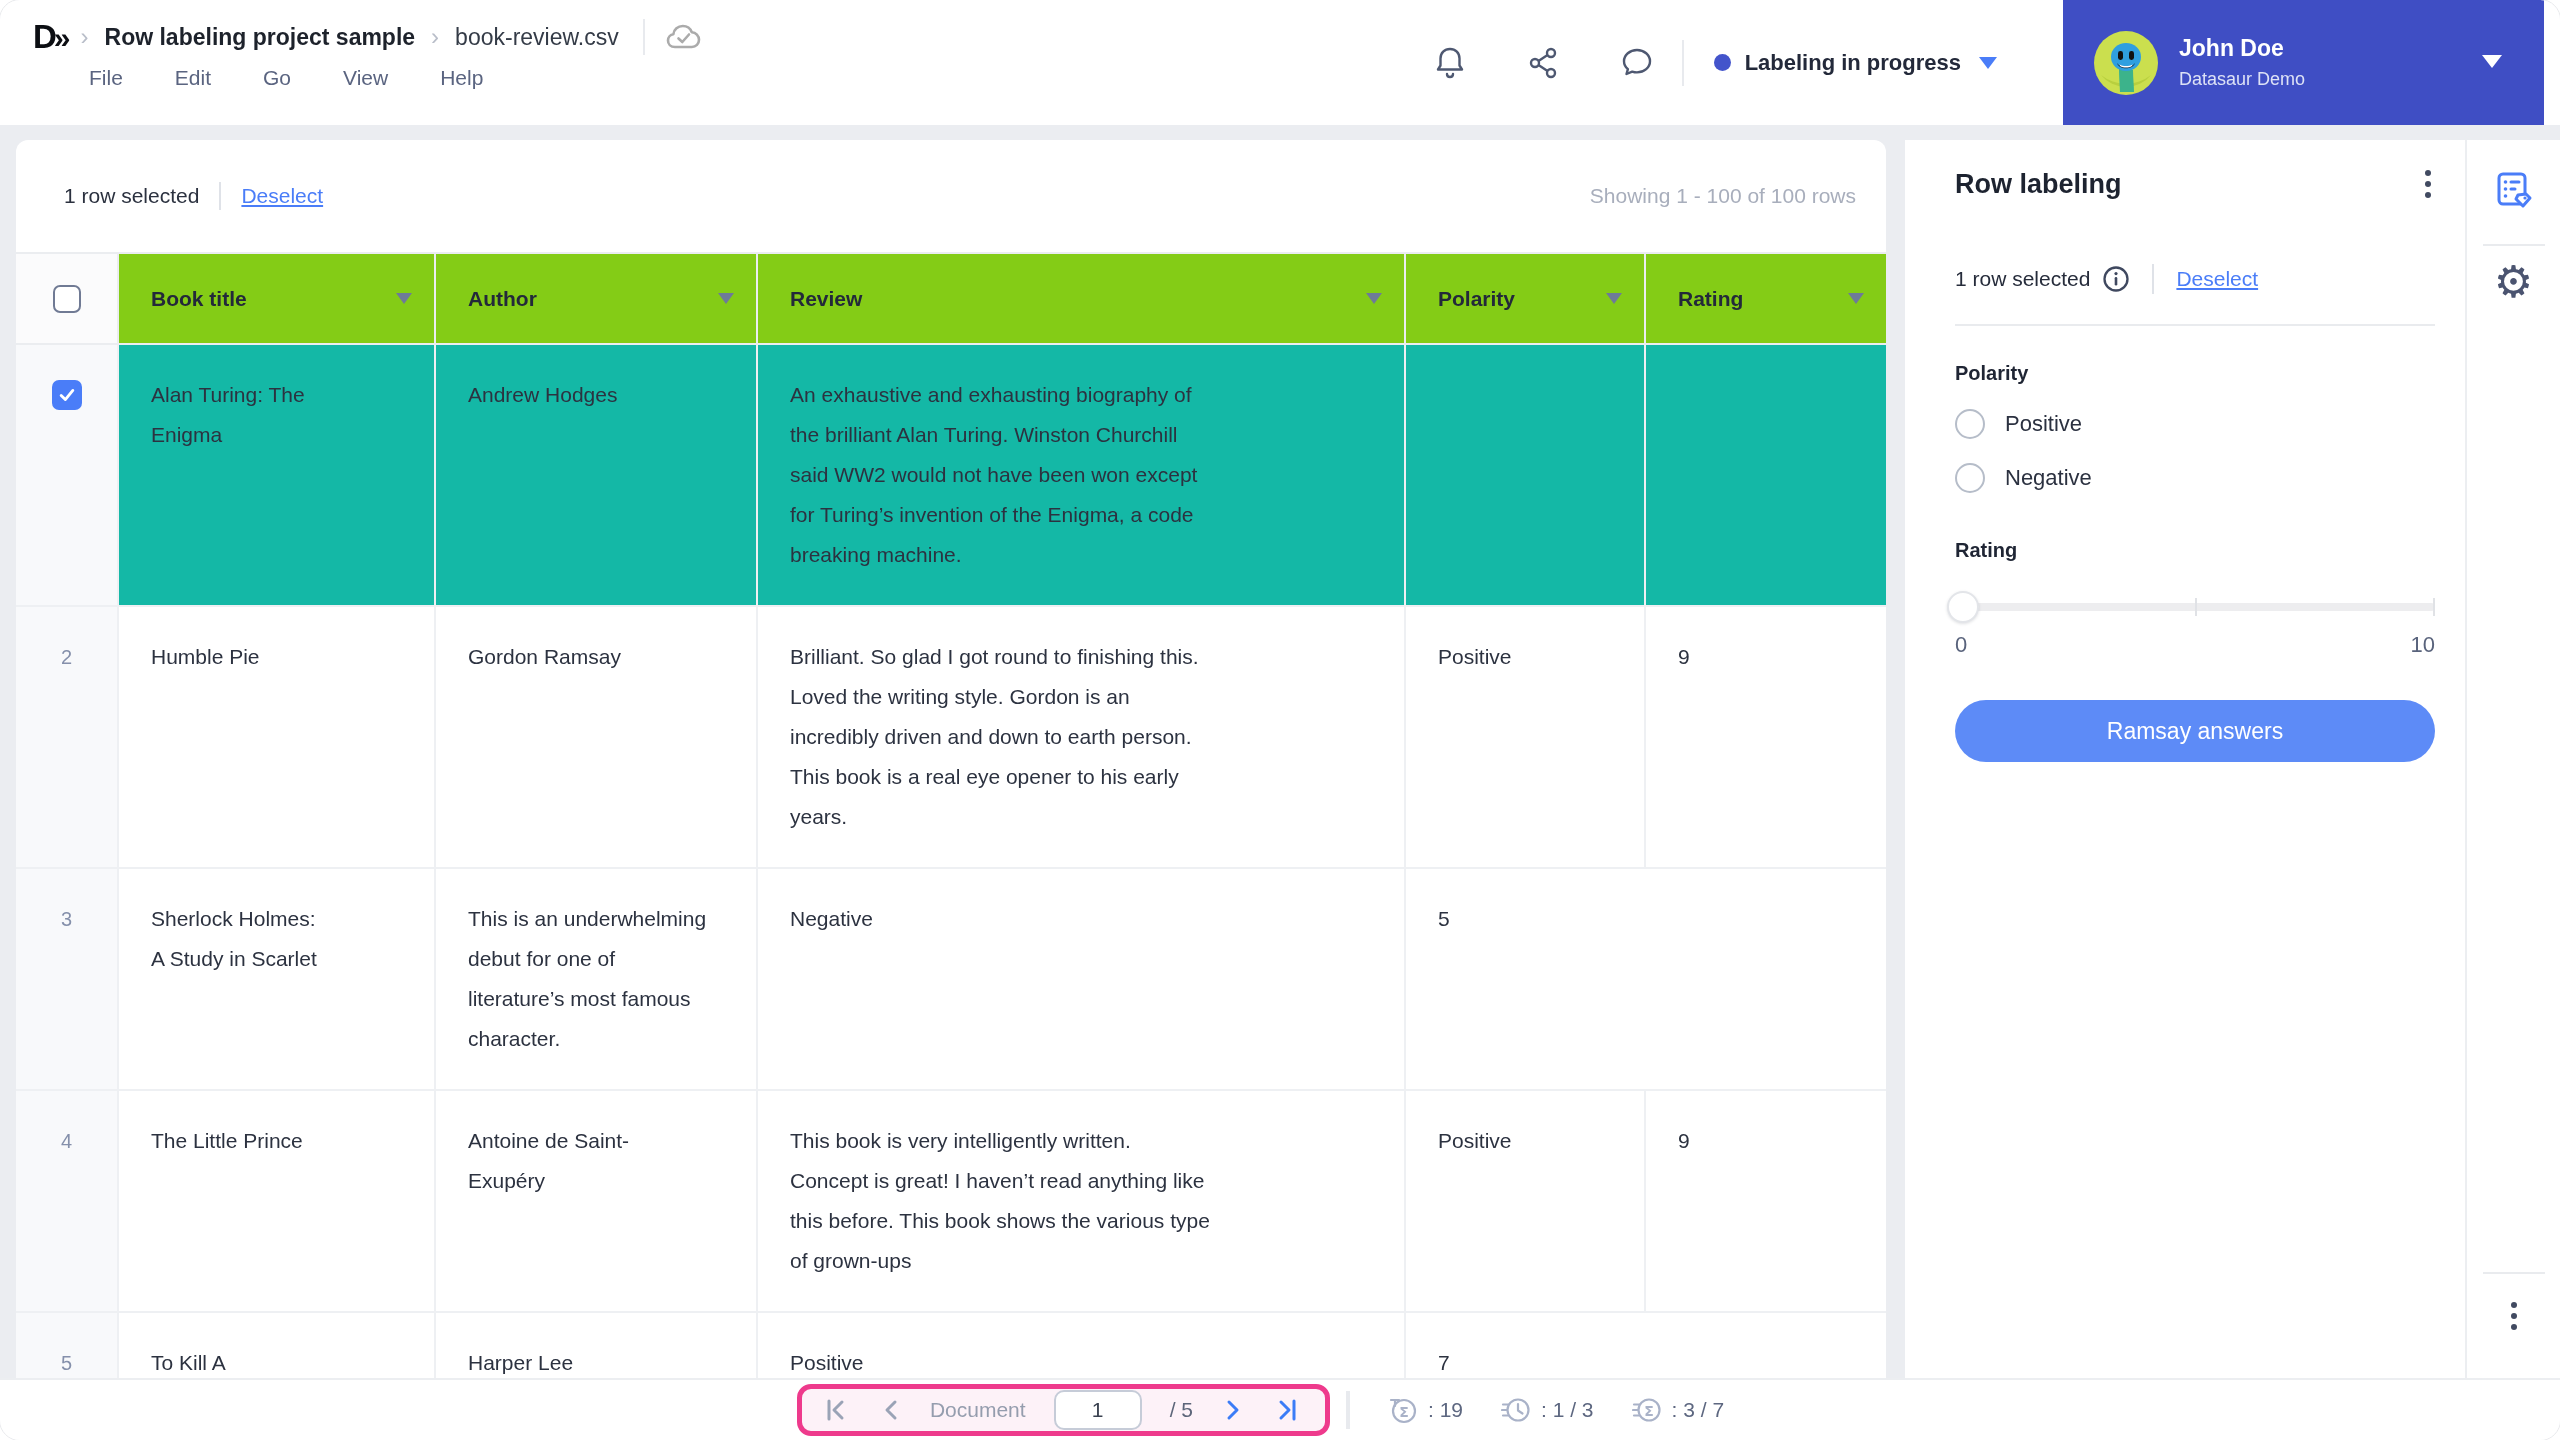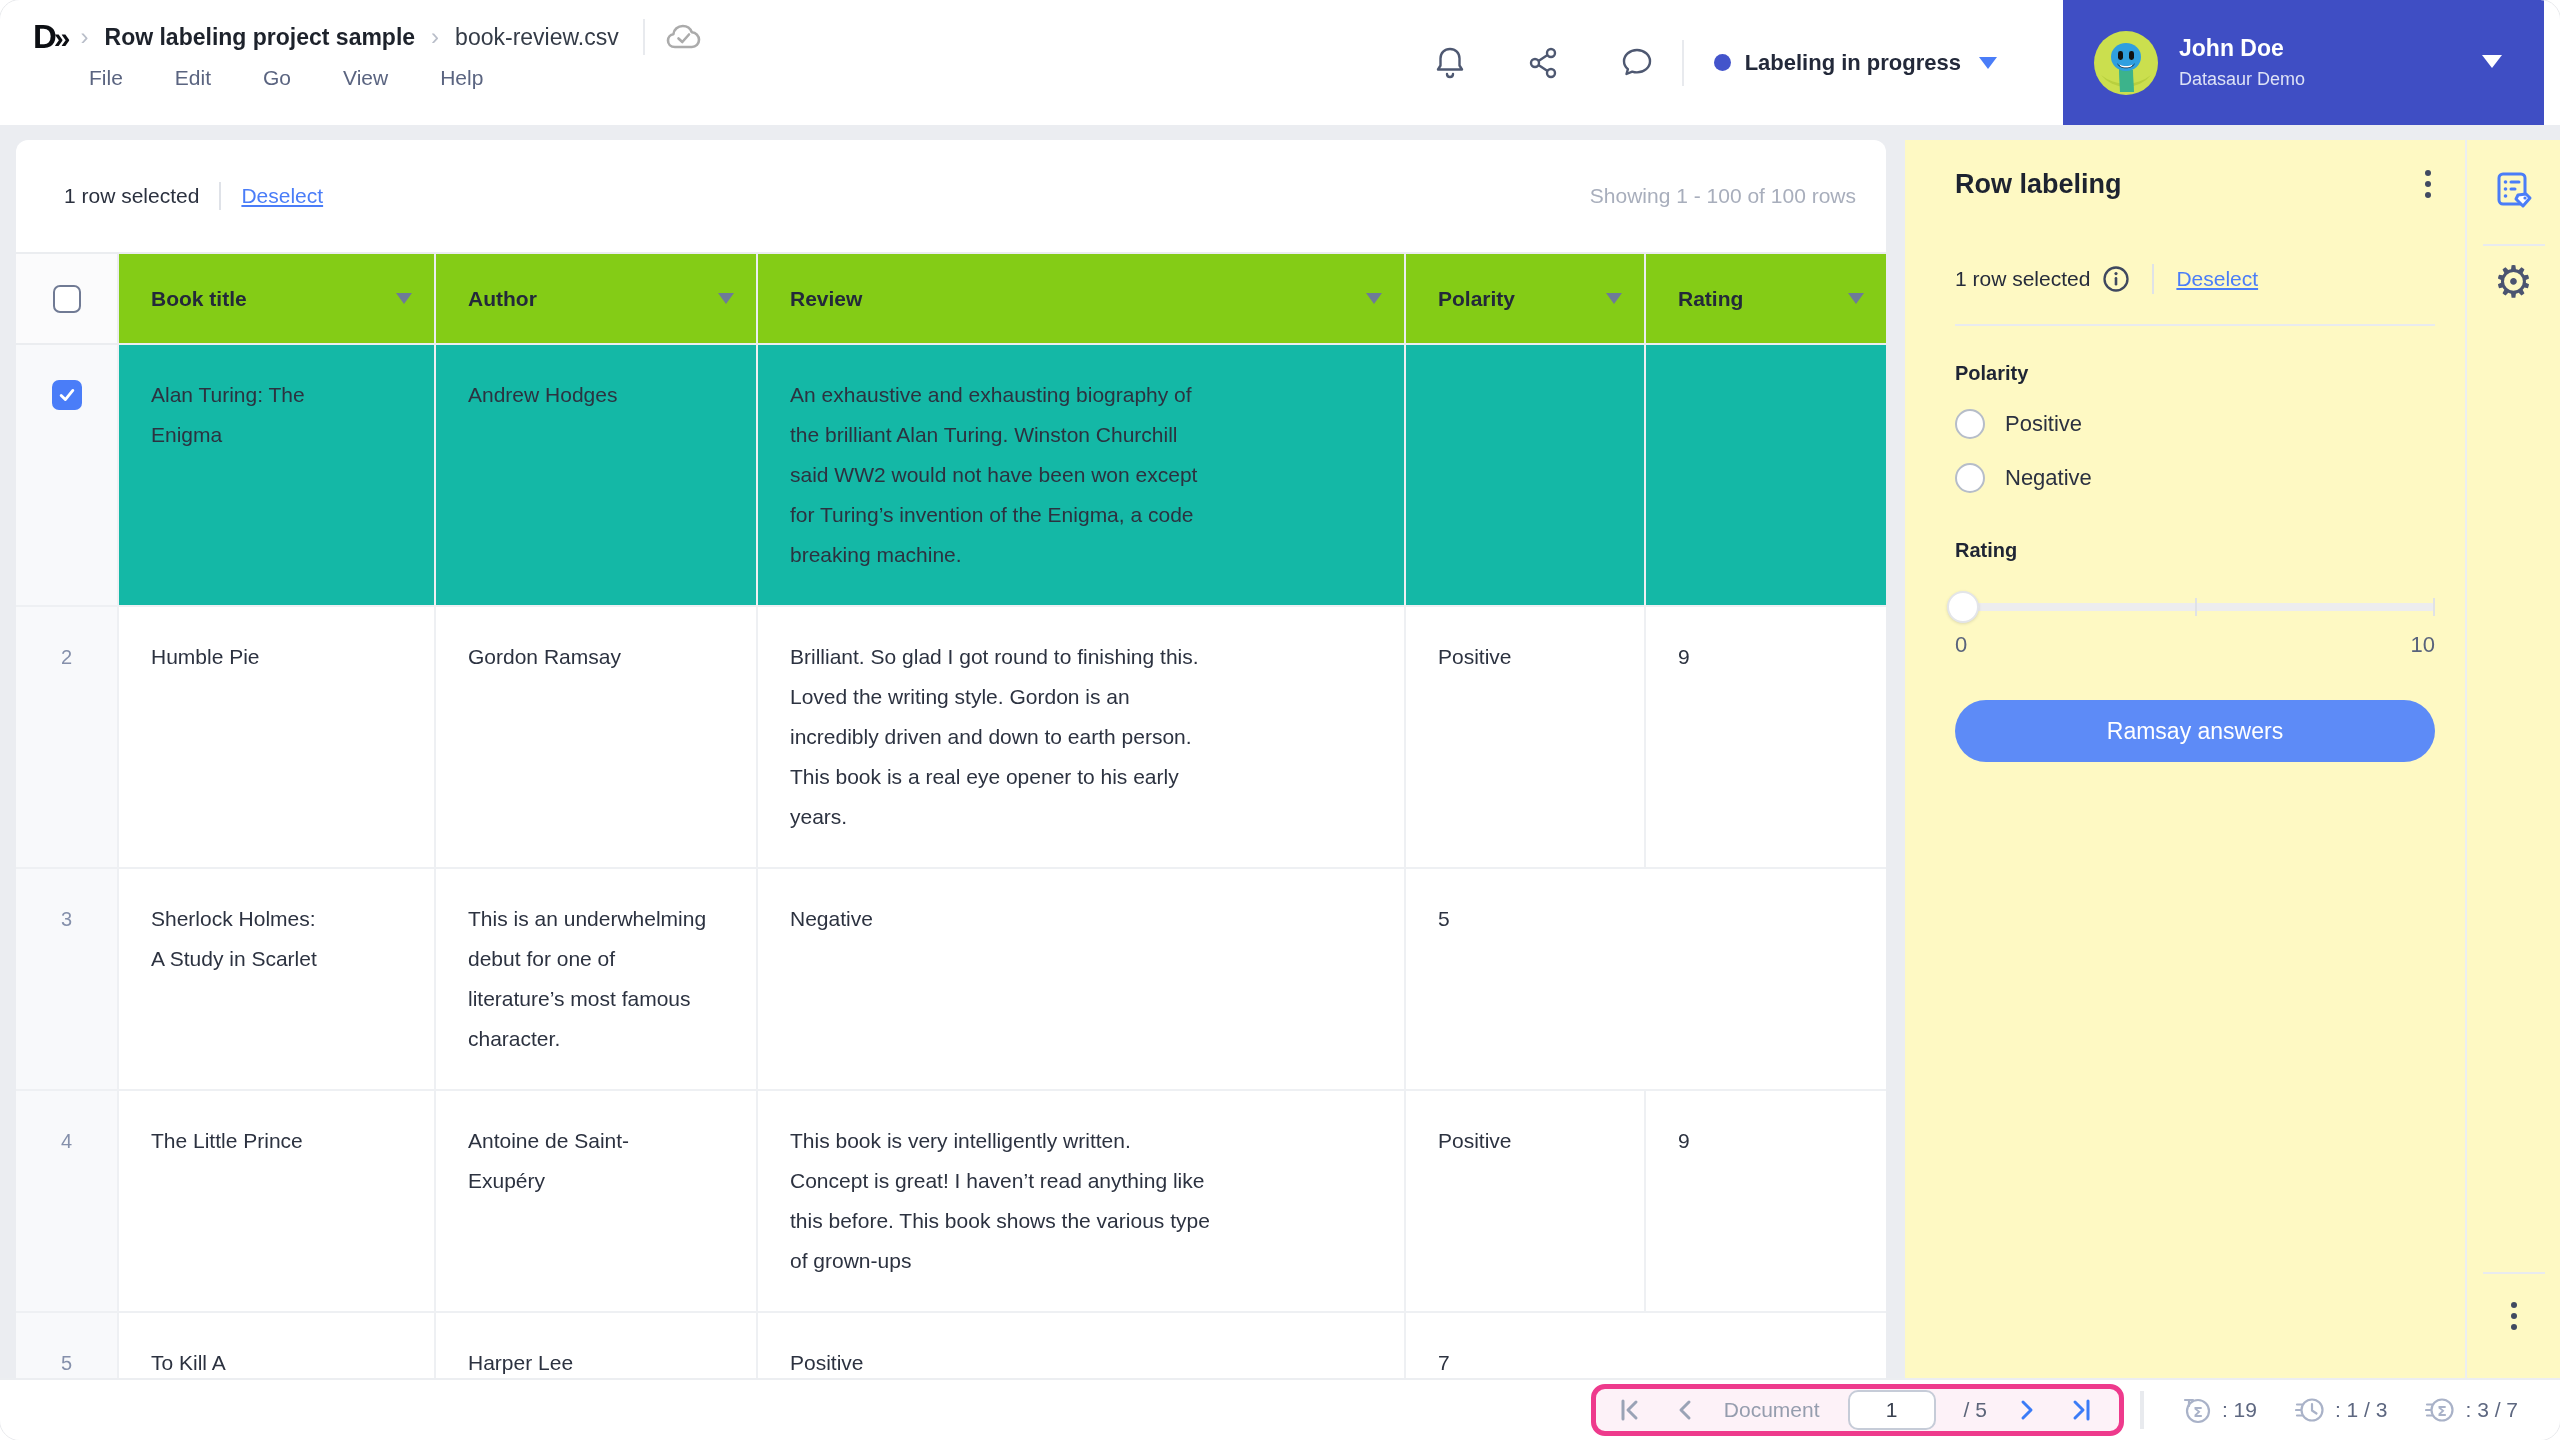--- a/index.html
+++ b/index.html
@@ -53,21 +53,21 @@
   .tbody{overflow:hidden;flex:1;}
   .trow{display:grid;grid-template-columns:103px 317px 322px 648px 240px 240px;border-bottom:2px solid #eef0f3;}
   .cell{padding:30px 24px 30px 32px;font-size:21px;line-height:40px;color:#2c3240;white-space:pre-line;border-right:2px solid #eef0f3;}
   .cell.last{border-right:none;}
   .numcell{background:#f8f9fb;display:flex;justify-content:center;align-items:flex-start;padding:30px 0;border-right:2px solid #eef0f3;}
   .rownum{font-size:20px;color:#8590ab;line-height:40px;}
   .rowcheck{width:30px;height:30px;margin-top:5px;border-radius:7px;background:#4a7df8;display:flex;align-items:center;justify-content:center;cursor:pointer;}
   .trow.sel .cell{background:#14b8a6;}
 
   
-  .panel-wrap{flex:1;background:#fef9c3;display:flex;}
+  .panel-wrap{flex:1;background:#ffffff;display:flex;}
   .panel{width:560px;padding:26px 30px 0 50px;flex:none;}
   .panel-title-row{display:flex;align-items:center;justify-content:space-between;}
   .panel-title{font-size:27px;font-weight:700;color:#1d2330;}
   .kebab{display:flex;flex-direction:column;gap:5px;padding:4px;cursor:pointer;}
   .kebab i{width:6px;height:6px;border-radius:50%;background:#414a61;}
   .sel-line{margin-top:62px;display:flex;align-items:center;font-size:21px;color:#262c3b;}
   .sel-line .info{margin-left:12px;display:flex;cursor:pointer;}
   .sel-line .vdiv{width:2px;height:30px;background:#dfe2e8;margin:0 22px;}
   .panel-hr{margin-top:30px;border:none;border-top:2px solid #e9ebee;}
   .sec-label{margin-top:36px;font-size:20px;font-weight:700;color:#1f2534;}
@@ -84,21 +84,21 @@
   .rail{flex:1;border-left:2px solid #eceef1;display:flex;flex-direction:column;align-items:center;}
   .rail-div{width:62px;height:2px;background:#e9ebee;}
   .rail .top-icon{margin-top:30px;cursor:pointer;}
   .rail .d1{margin-top:26px;}
   .rail .gear{margin-top:14px;font-size:44px;color:#4b5470;line-height:1;cursor:pointer;}
   .rail .spacer{flex:1;}
   .rail .d2{margin-bottom:0;}
   .rail .kebab{margin:24px 0 44px;}
 
   
-  .bottombar{position:absolute;left:0;right:0;bottom:0;height:62px;background:#fff;border-top:2px solid #eceef1;display:flex;align-items:center;justify-content:flex-end;}
+  .bottombar{position:absolute;left:0;right:0;bottom:0;height:62px;background:#fff;border-top:2px solid #eceef1;display:flex;align-items:center;justify-content:center;}
   .pager-hl{margin-left:3px;height:52px;border:5px solid #ee3a8c;border-radius:14px;background:#fdf2f8;display:flex;align-items:center;gap:28px;padding:0 24px 0 20px;}
   .pg-icon{display:flex;cursor:pointer;}
   .pg-label{font-size:21px;color:#959dae;}
   .pg-box{width:88px;height:40px;border:2px solid #c6ccd8;border-radius:10px;background:#fff;display:flex;align-items:center;justify-content:center;font-size:21px;color:#3a4150;cursor:text;}
   .pg-total{font-size:21px;color:#5c6579;}
   .bb-div{width:2px;height:38px;background:#e8eaee;}
   .after-hl{margin-left:16px;}
   .counters{display:flex;align-items:center;gap:38px;padding-right:42px;font-size:21px;color:#5d6780;}
   .counter{display:flex;align-items:center;gap:10px;}
   .counter svg{display:block;}

